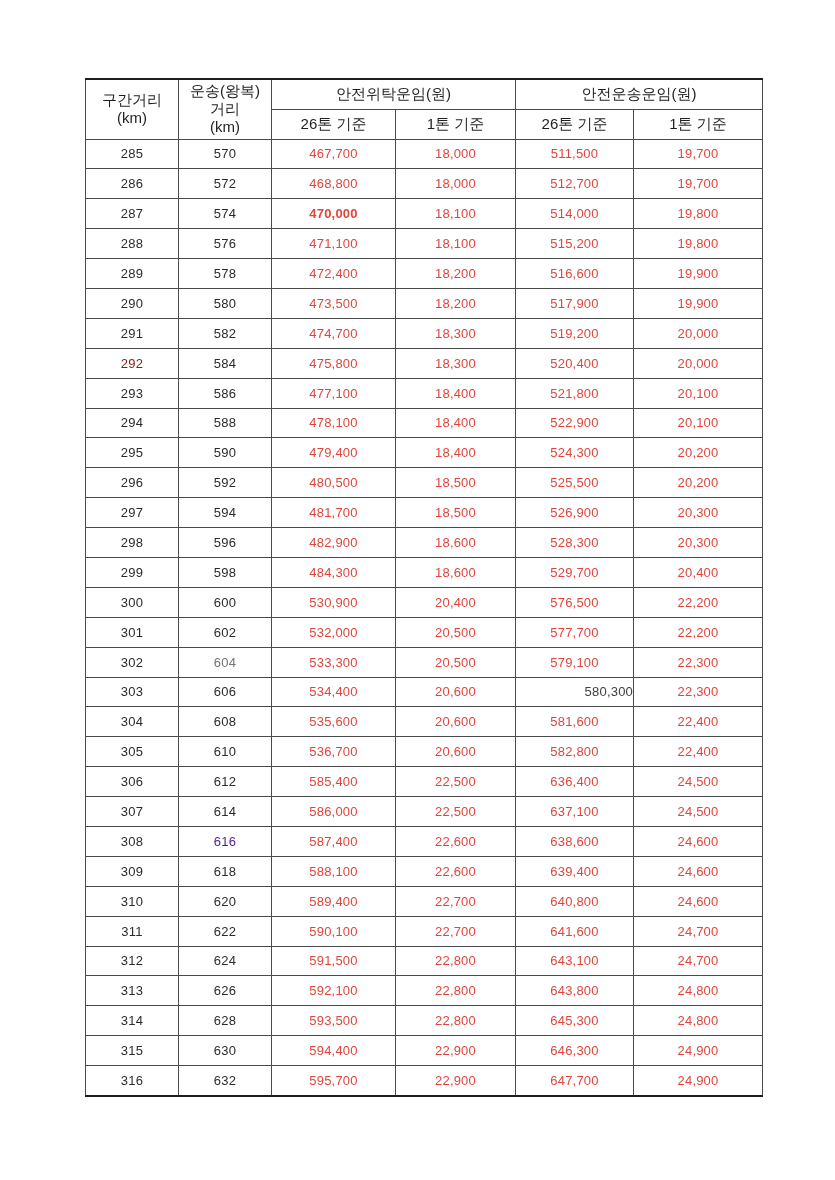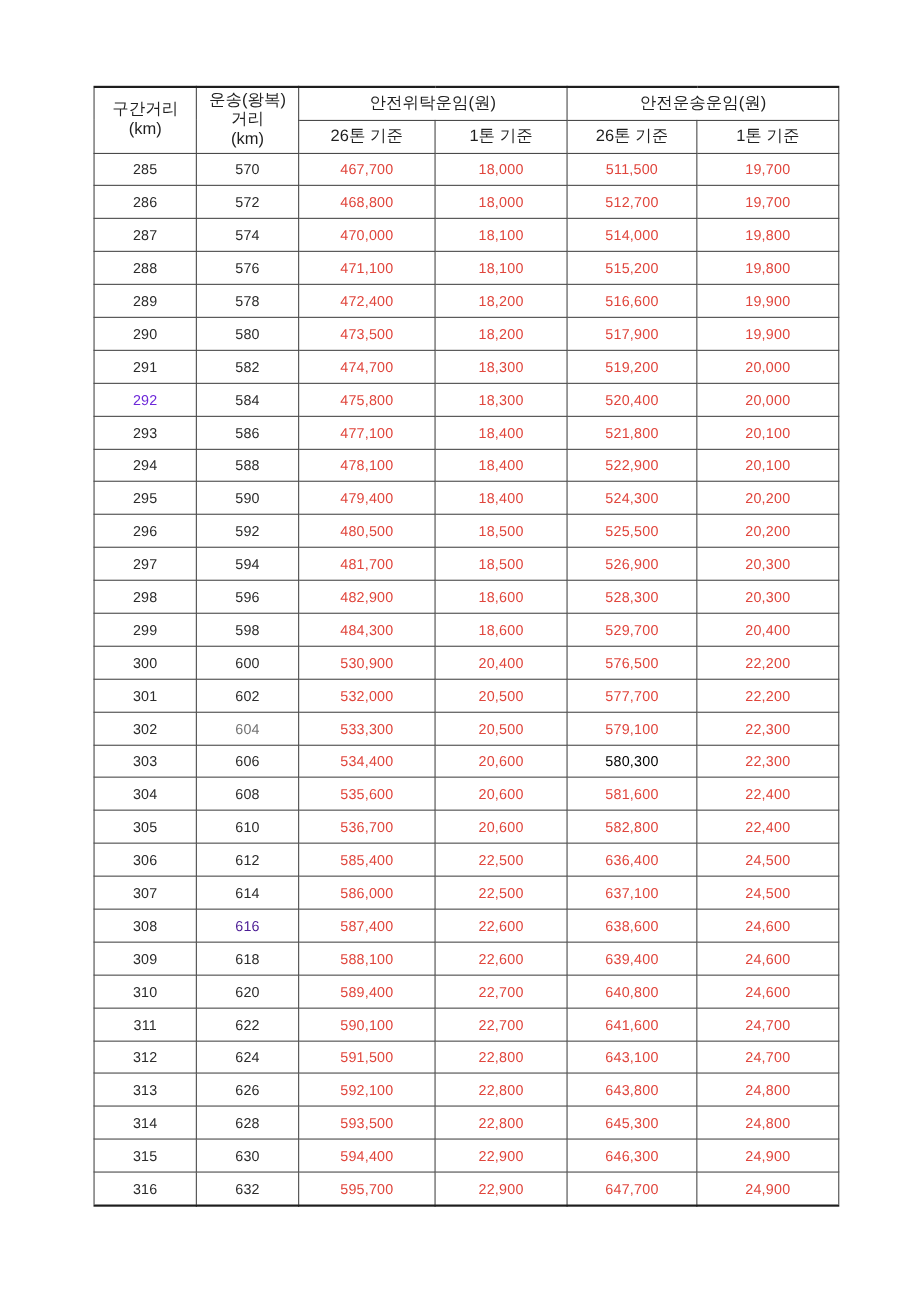--- a/index.html
+++ b/index.html
@@ -104,21 +104,21 @@
           <td style="color: rgb(43, 43, 43);">286</td>
           <td style="color: rgb(43, 43, 43);">572</td>
           <td style="color: rgb(224, 69, 60);">468,800</td>
           <td style="color: rgb(224, 69, 60);">18,000</td>
           <td style="color: rgb(224, 69, 60);">512,700</td>
           <td style="color: rgb(224, 69, 60);">19,700</td>
         </tr>
         <tr>
           <td style="color: rgb(43, 43, 43);">287</td>
           <td style="color: rgb(43, 43, 43);">574</td>
-          <td style="color: rgb(224, 69, 60);">470,000</td>
+          <td style="color: rgb(224, 69, 60); font-weight: bold;">470,000</td>
           <td style="color: rgb(224, 69, 60);">18,100</td>
           <td style="color: rgb(224, 69, 60);">514,000</td>
           <td style="color: rgb(224, 69, 60);">19,800</td>
         </tr>
         <tr>
           <td style="color: rgb(43, 43, 43);">288</td>
           <td style="color: rgb(43, 43, 43);">576</td>
           <td style="color: rgb(224, 69, 60);">471,100</td>
           <td style="color: rgb(224, 69, 60);">18,100</td>
           <td style="color: rgb(224, 69, 60);">515,200</td>
@@ -142,21 +142,21 @@
         </tr>
         <tr>
           <td style="color: rgb(43, 43, 43);">291</td>
           <td style="color: rgb(43, 43, 43);">582</td>
           <td style="color: rgb(224, 69, 60);">474,700</td>
           <td style="color: rgb(224, 69, 60);">18,300</td>
           <td style="color: rgb(224, 69, 60);">519,200</td>
           <td style="color: rgb(224, 69, 60);">20,000</td>
         </tr>
         <tr>
-          <td style="color: #6d28d9;">292</td>
+          <td style="color: #7f1d1d;">292</td>
           <td style="color: rgb(43, 43, 43);">584</td>
           <td style="color: rgb(224, 69, 60);">475,800</td>
           <td style="color: rgb(224, 69, 60);">18,300</td>
           <td style="color: rgb(224, 69, 60);">520,400</td>
           <td style="color: rgb(224, 69, 60);">20,000</td>
         </tr>
         <tr>
           <td style="color: rgb(43, 43, 43);">293</td>
           <td style="color: rgb(43, 43, 43);">586</td>
           <td style="color: rgb(224, 69, 60);">477,100</td>
@@ -234,21 +234,21 @@
           <td style="color: rgb(224, 69, 60);">533,300</td>
           <td style="color: rgb(224, 69, 60);">20,500</td>
           <td style="color: rgb(224, 69, 60);">579,100</td>
           <td style="color: rgb(224, 69, 60);">22,300</td>
         </tr>
         <tr>
           <td style="color: rgb(43, 43, 43);">303</td>
           <td style="color: rgb(43, 43, 43);">606</td>
           <td style="color: rgb(224, 69, 60);">534,400</td>
           <td style="color: rgb(224, 69, 60);">20,600</td>
-          <td style="color: #000000;">580,300</td>
+          <td style="color: #404040; text-align: right;">580,300</td>
           <td style="color: rgb(224, 69, 60);">22,300</td>
         </tr>
         <tr>
           <td style="color: rgb(43, 43, 43);">304</td>
           <td style="color: rgb(43, 43, 43);">608</td>
           <td style="color: rgb(224, 69, 60);">535,600</td>
           <td style="color: rgb(224, 69, 60);">20,600</td>
           <td style="color: rgb(224, 69, 60);">581,600</td>
           <td style="color: rgb(224, 69, 60);">22,400</td>
         </tr>

